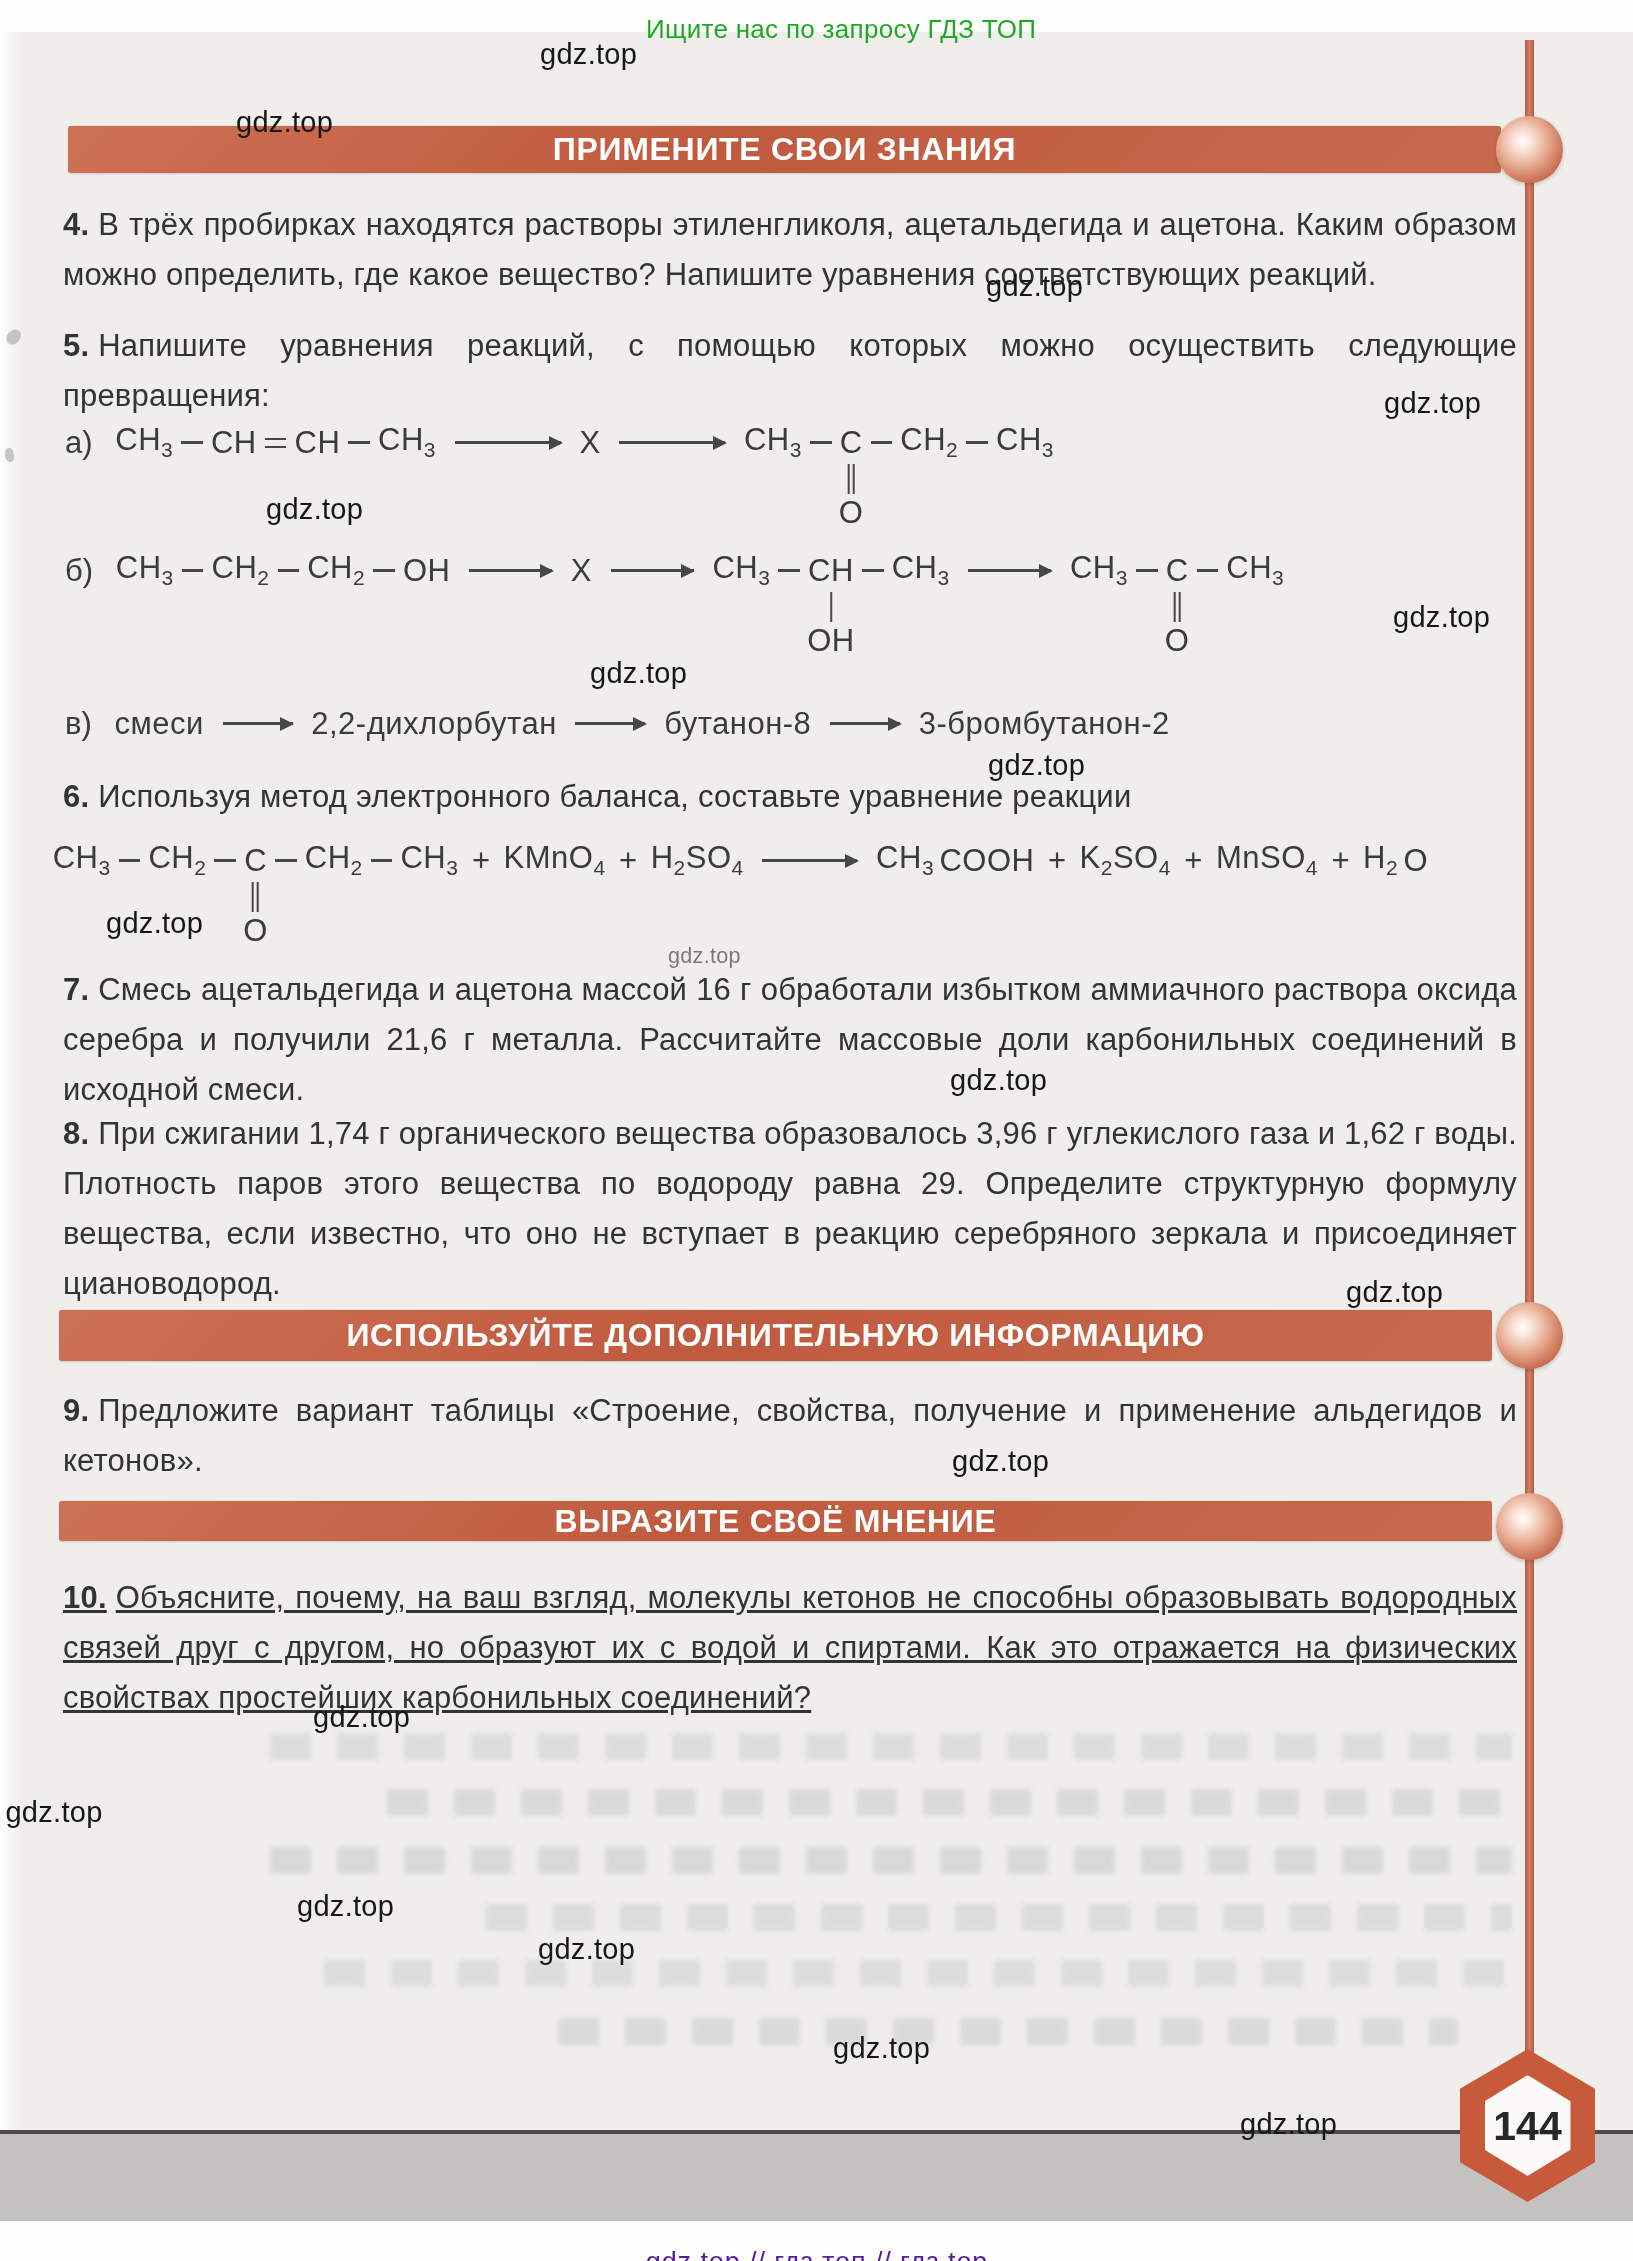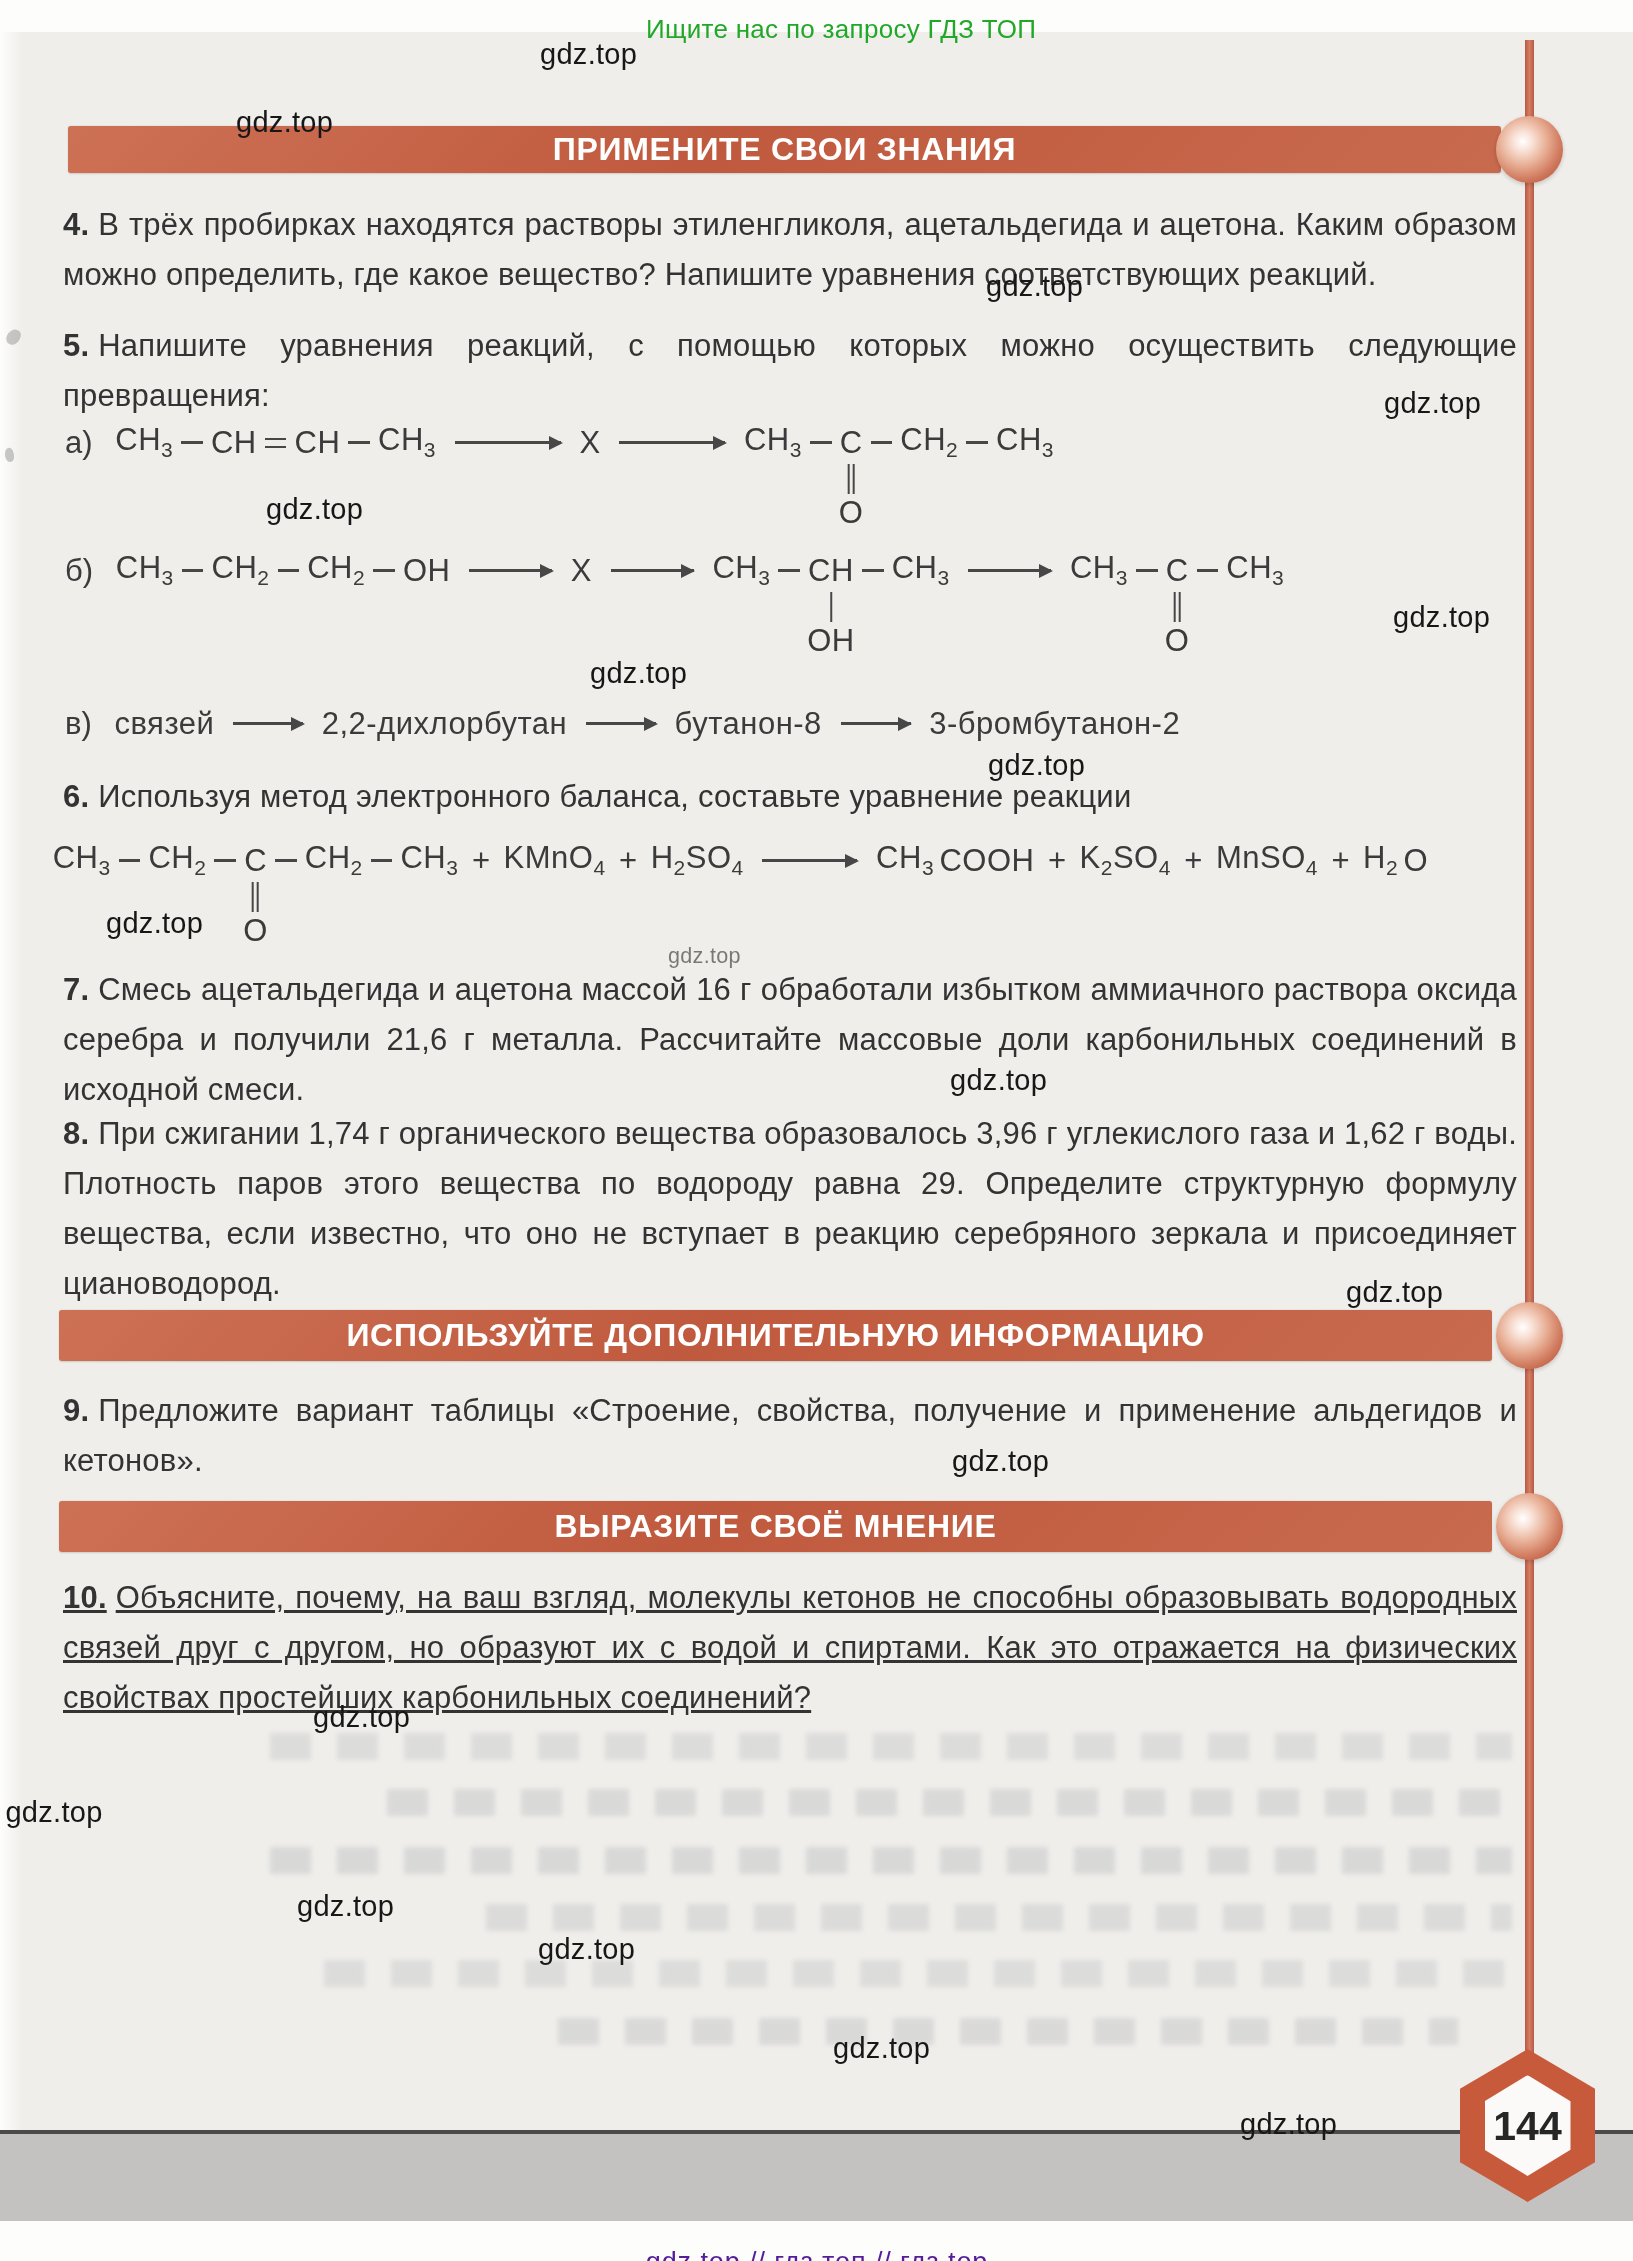--- a/index.html
+++ b/index.html
@@ -93,21 +93,21 @@
   <div class="ball" style="left:1496px;top:116px;"></div>
   <div class="ball" style="left:1496px;top:1302px;"></div>
   <div class="ball" style="left:1496px;top:1493px;"></div>
 
   <div class="banner" style="top:126px;height:47px;margin-left:9px;">
     <span>ПРИМЕНИТЕ СВОИ ЗНАНИЯ</span>
   </div>
   <div class="banner" style="top:1310px;height:51px;">
     <span>ИСПОЛЬЗУЙТЕ ДОПОЛНИТЕЛЬНУЮ ИНФОРМАЦИЮ</span>
   </div>
-  <div class="banner" style="top:1501px;height:51px;">
+  <div class="banner" style="top:1501px;height:40px;">
     <span>ВЫРАЗИТЕ СВОЁ МНЕНИЕ</span>
   </div>
 
   <div class="para" style="top:200px;">
     <span class="num">4.</span><span>В трёх пробирках находятся растворы этиленгликоля, ацетальдегида и ацетона. Каким образом можно определить, где какое вещество? Напишите уравнения соответствующих реакций.</span>
   </div>
   <div class="para" style="top:321px;">
     <span class="num">5.</span><span>Напишите уравнения реакций, с помощью которых можно осуществить следующие превращения:</span>
   </div>
 
@@ -159,21 +159,21 @@
       <span class="f-bond"></span>
       <span class="f-g f-dn">C<span class="f-blw">
           <span class="f-vd"></span>
           <span class="f-bo">O</span>
         </span></span>
       <span class="f-bond"></span>
       <span class="f-g">CH<sub>3</sub></span>
     </div>
   <div class="frm" style="left:65px;top:702px;">
       <span class="f-lbl">в)</span>
-      <span class="f-tx">связей</span>
+      <span class="f-tx">смеси</span>
       <span class="f-arr" style="width: 70px;"></span>
       <span class="f-tx">2,2-дихлорбутан</span>
       <span class="f-arr" style="width: 70px;"></span>
       <span class="f-tx">бутанон-8</span>
       <span class="f-arr" style="width: 70px;"></span>
       <span class="f-tx">3-бромбутанон-2</span>
     </div>
 
   <div class="para" style="top:772px;">
     <span class="num">6.</span><span>Используя метод электронного баланса, составьте уравнение реакции</span>

